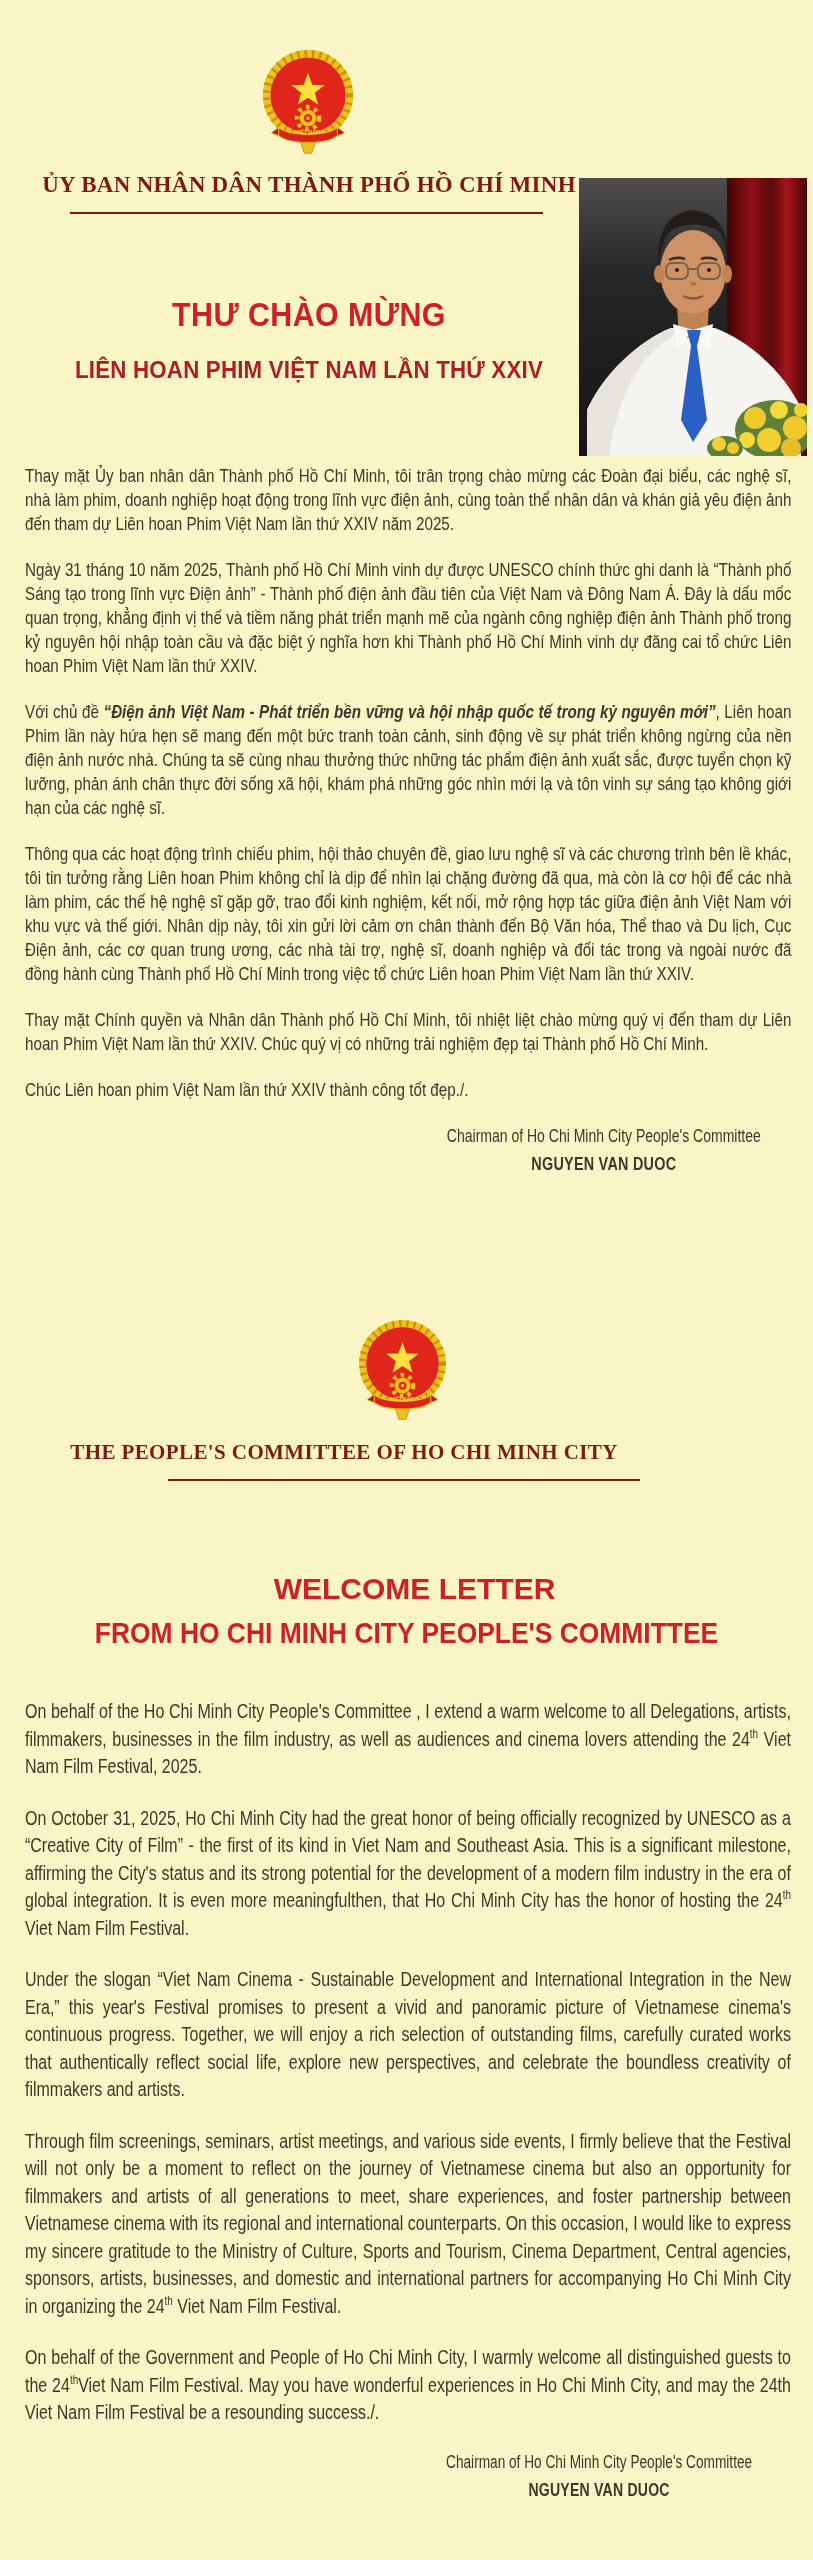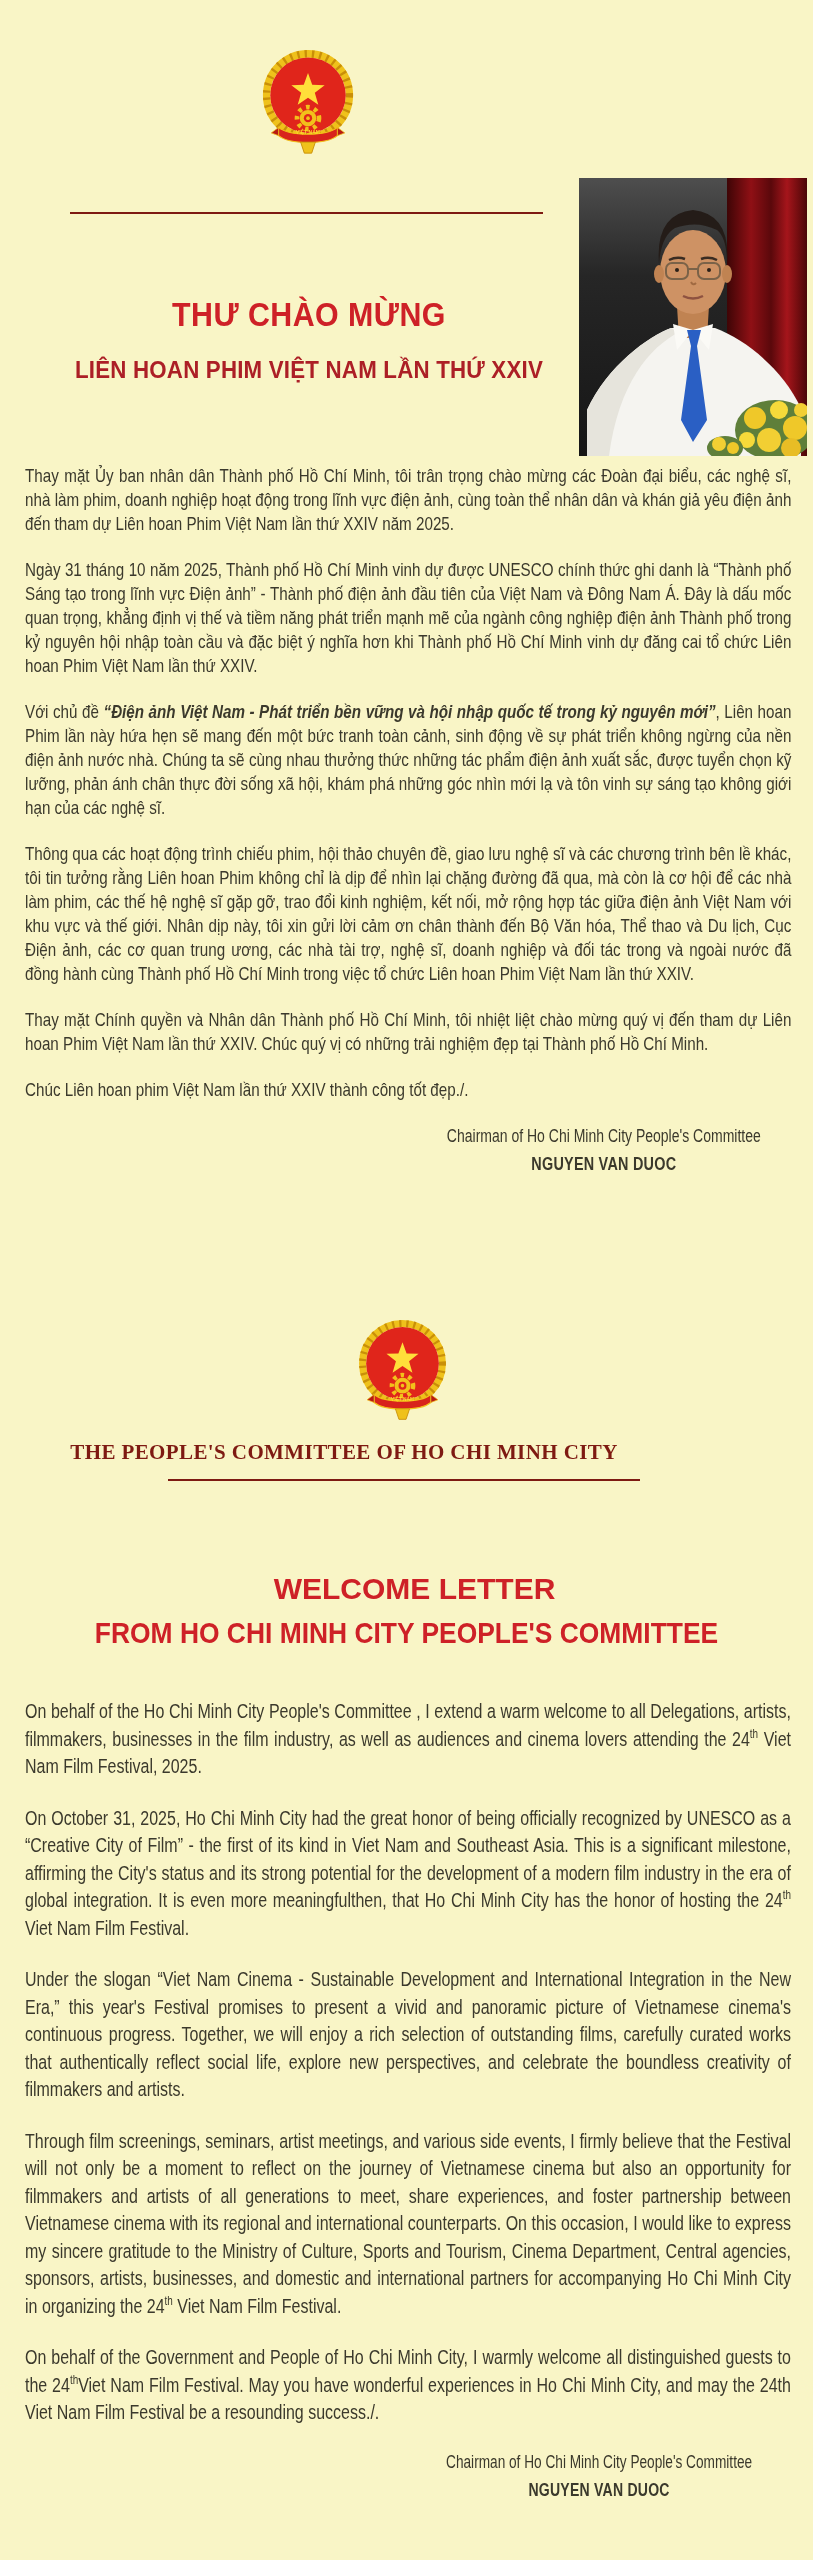--- a/index.html
+++ b/index.html
@@ -99,20 +99,21 @@
 
   <section class="letter">
 
     <div class="emblem emblem-vi">
       <svg viewBox="0 0 100 115">
         <use href="#vn-emblem"></use>
         <text x="50" y="91.5" text-anchor="middle" font-size="5.5" font-weight="bold" fill="#FFD92B" font-family="Liberation Sans, DejaVu Sans, sans-serif">VIỆT NAM</text>
       </svg>
     </div>
 
+    <div class="org-vi">ỦY BAN NHÂN DÂN THÀNH PHỐ HỒ CHÍ MINH</div>
     <div class="rule-vi"></div>
 
     <div class="photo">
       <svg viewBox="0 0 228 278" preserveAspectRatio="none">
         <defs>
           <linearGradient id="bgGrad" x1="0" y1="0" x2="0" y2="1">
             <stop offset="0" stop-color="#4E4E4E"></stop>
               <stop offset=".35" stop-color="#262626"></stop>
               <stop offset="1" stop-color="#161616"></stop>
           </linearGradient>

